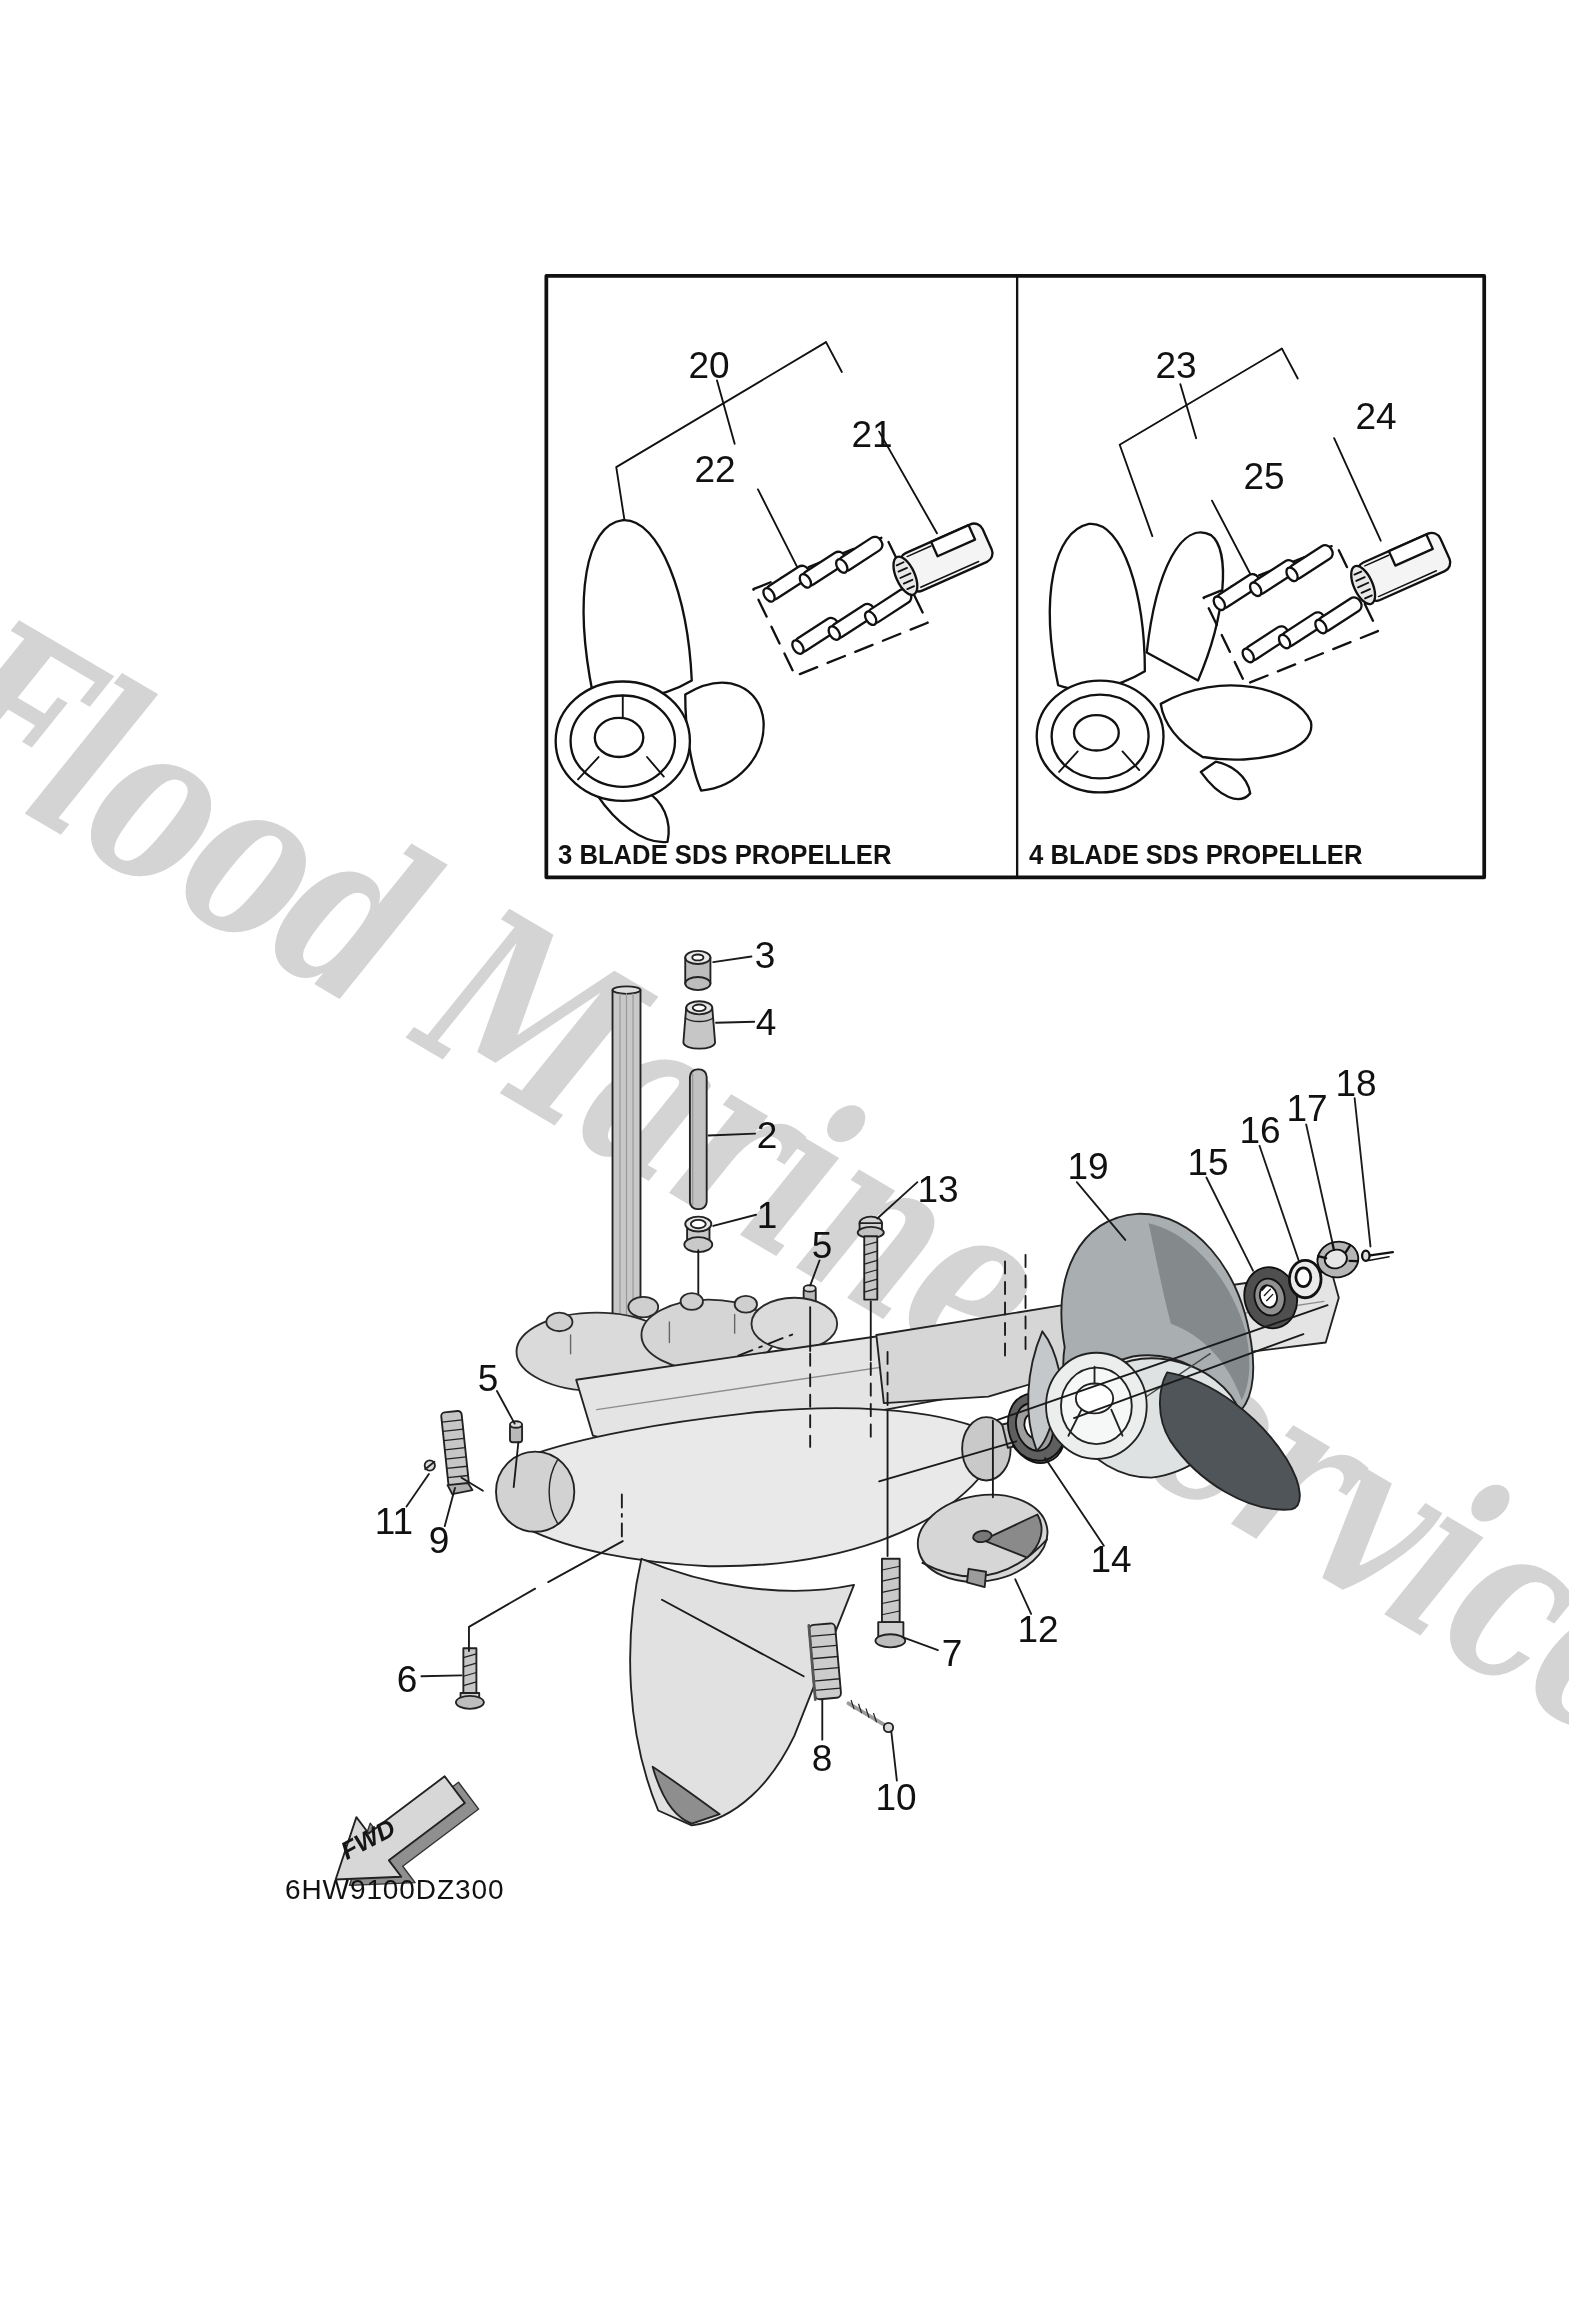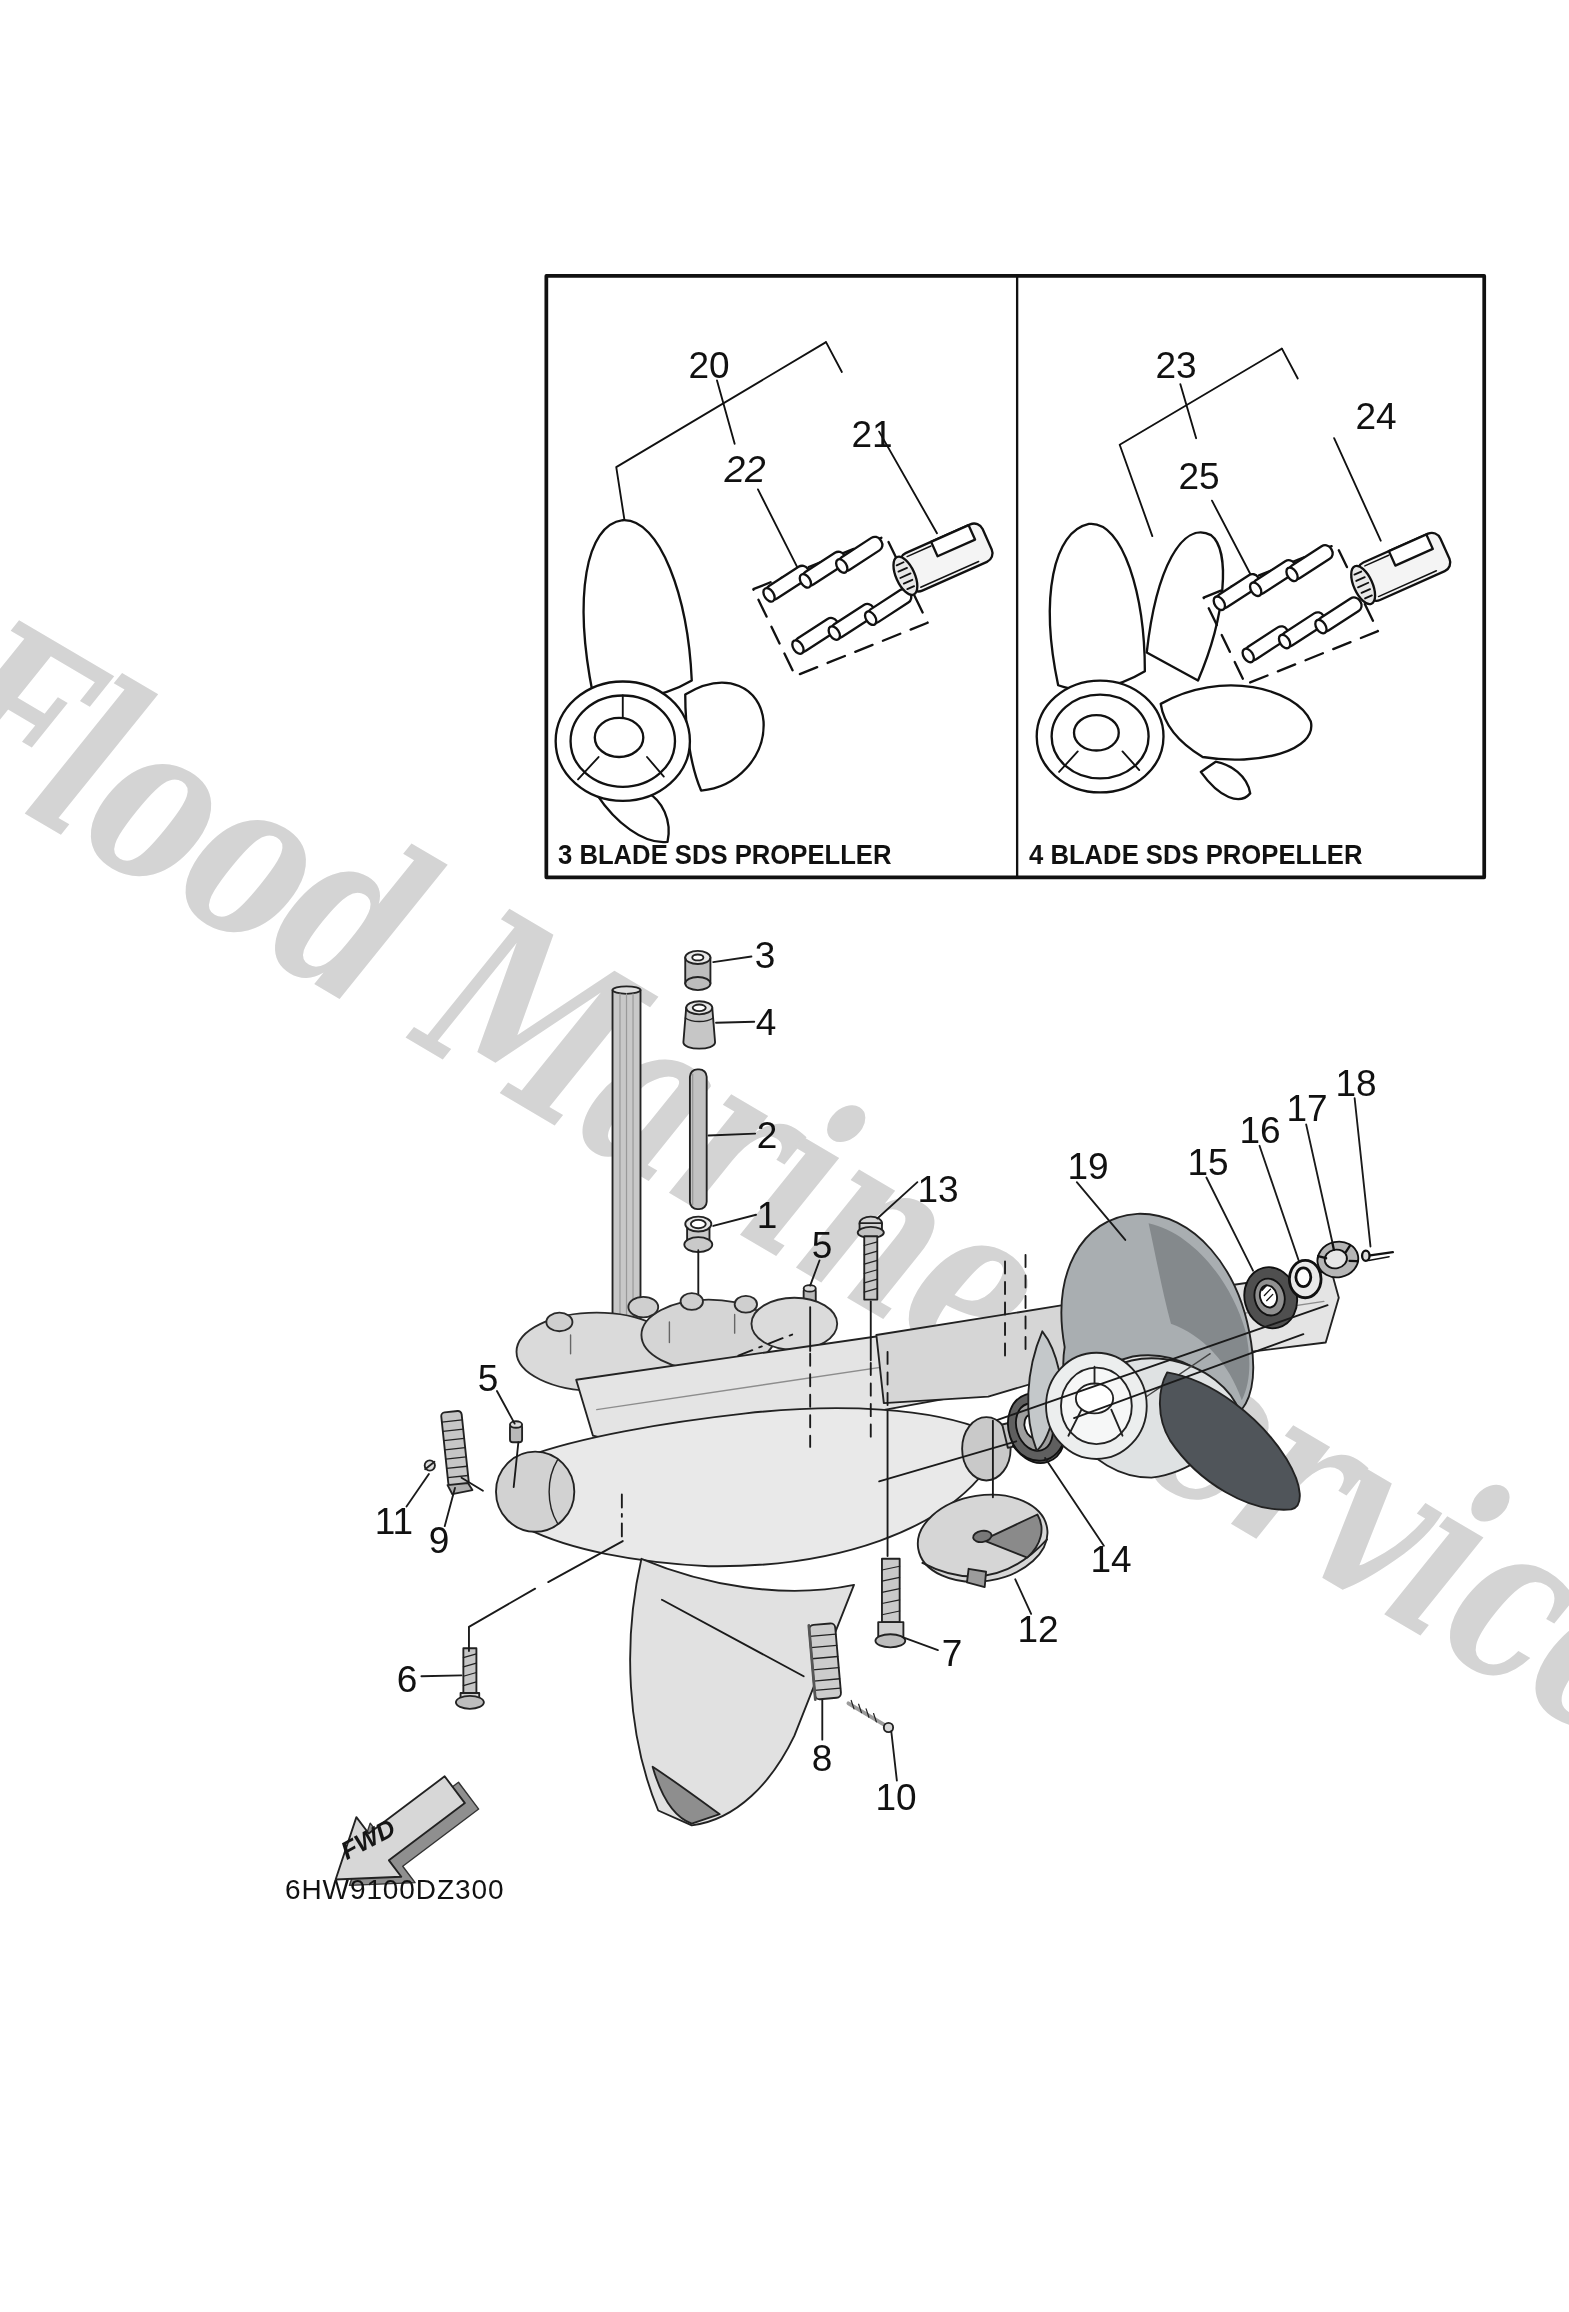--- a/index.html
+++ b/index.html
@@ -397,19 +397,19 @@
       <span class="callout" style="left: 1038px; top: 1629px;">12</span>
       <span class="callout" style="left: 938px; top: 1189px;">13</span>
       <span class="callout" style="left: 1111px; top: 1559px;">14</span>
       <span class="callout" style="left: 1208px; top: 1162px;">15</span>
       <span class="callout" style="left: 1260px; top: 1130px;">16</span>
       <span class="callout" style="left: 1307px; top: 1108px;">17</span>
       <span class="callout" style="left: 1356px; top: 1083px;">18</span>
       <span class="callout" style="left: 1088px; top: 1166px;">19</span>
       <span class="callout" style="left: 709px; top: 365px;">20</span>
       <span class="callout" style="left: 872px; top: 406px; margin-top: 28px;">21</span>
-      <span class="callout" style="left: 745px; top: 469px; font-style: italic;">22</span>
+      <span class="callout" style="left: 715px; top: 469px;">22</span>
       <span class="callout" style="left: 1176px; top: 365px;">23</span>
       <span class="callout" style="left: 1376px; top: 416px;">24</span>
-      <span class="callout" style="left: 1199px; top: 476px;">25</span>
+      <span class="callout" style="left: 1264px; top: 476px;">25</span>
     </div>
 </div>
 
 
 </body></html>

